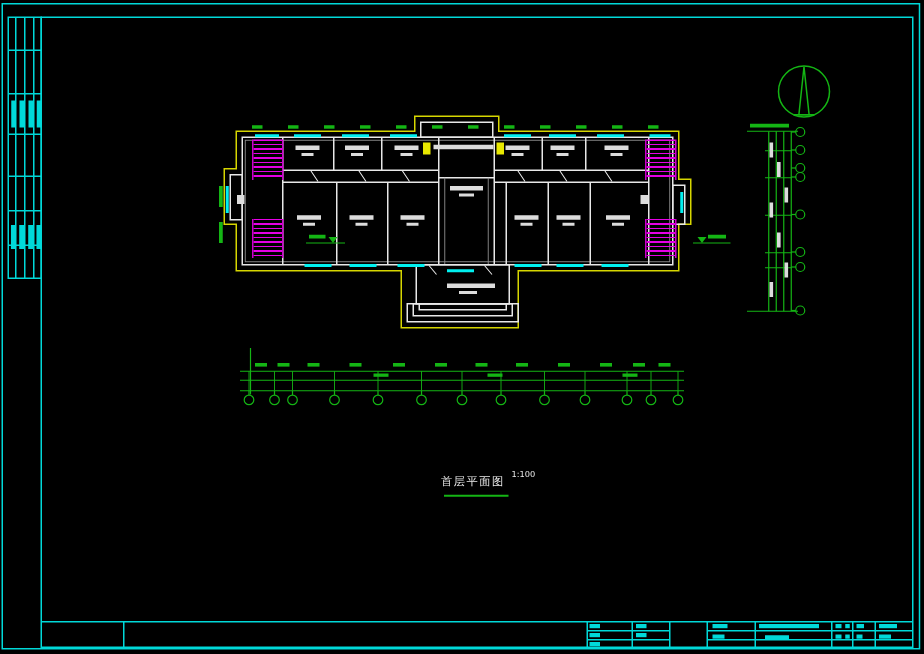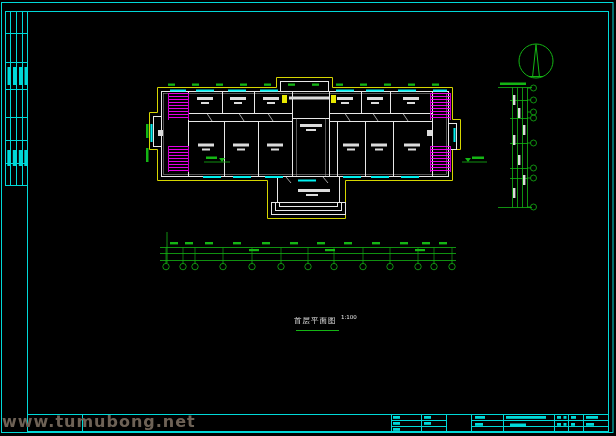--- a/index.html
+++ b/index.html
@@ -318,14 +318,13 @@
 
   
   <div class="stair" style="left:168px;top:93px;width:19px;height:27px"></div>
   <div class="stair" style="left:168px;top:146px;width:19px;height:26px"></div>
   <div class="stair" style="left:430px;top:93px;width:19px;height:27px"></div>
   <div class="stair" style="left:430px;top:146px;width:19px;height:26px"></div>
 
   
   <span id="planTitle">首层平面图</span>
   <span id="planScale">1:100</span>
-  <span id="siteUrl">www.tumubong.net</span>
 </div>
 
 </body></html>

